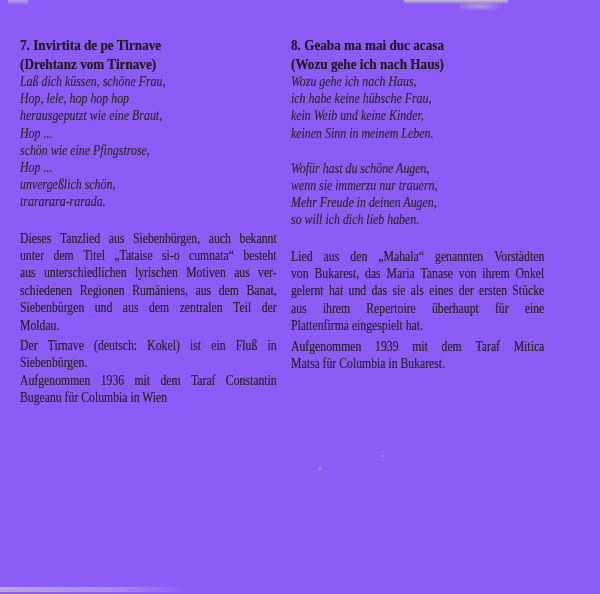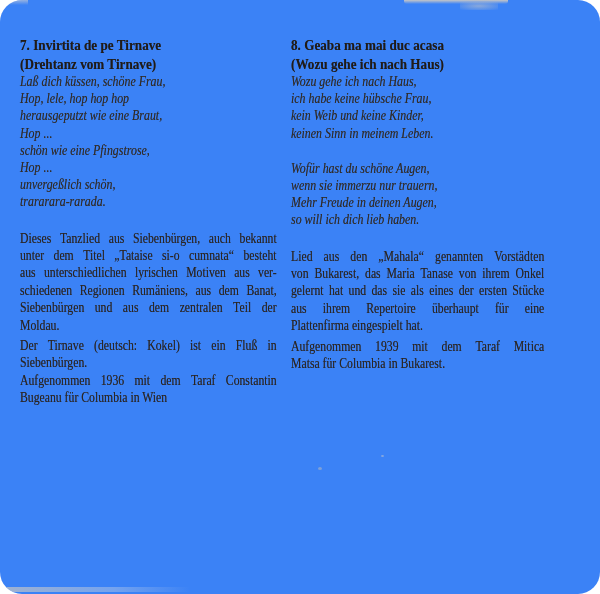--- a/index.html
+++ b/index.html
@@ -1,25 +1,24 @@
 <!DOCTYPE html>
 <html><head>
 <meta charset="utf-8">
 <style>
   html, body { margin: 0; padding: 0; }
   .page {
     position: relative;
     width: 600px;
     height: 594px;
-    background: #3b82f6;
+    background: #8b5cf6;
     font-family: "Liberation Serif", "DejaVu Serif", serif;
     color: #2b2522;
     overflow: hidden;
     text-shadow: 0 0 0.5px rgba(43,37,34,0.55);
-    border-radius: 22px;
   }
   
   .col {
     position: absolute;
     top: 36px;
     transform: scaleX(0.85);
     transform-origin: 0 0;
   }
   .col-left  { left: 20px;  width: 302px; }
   .col-right { left: 291px; width: 298px; }

